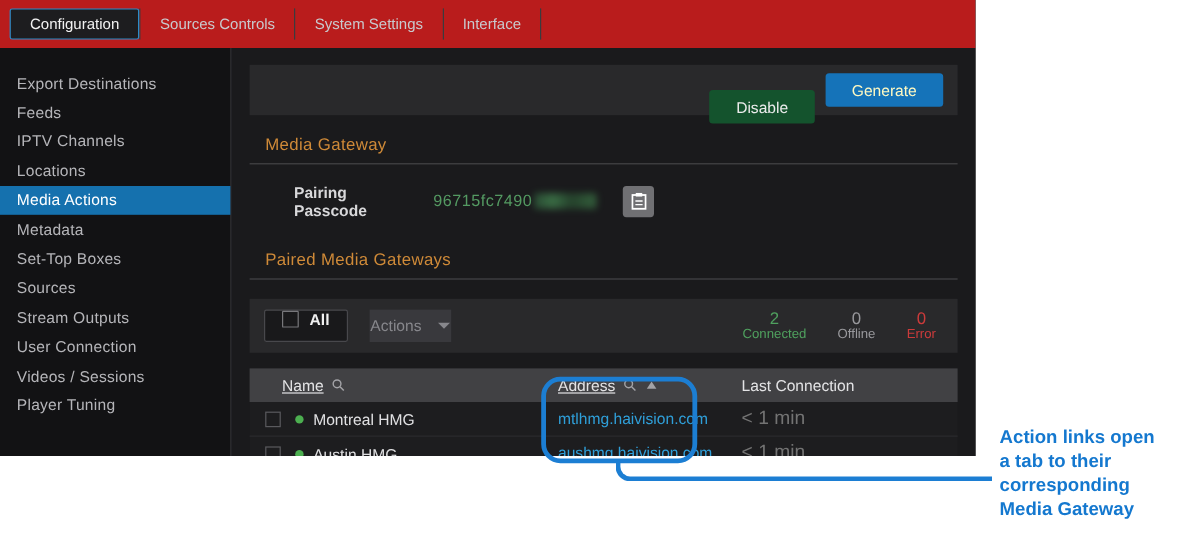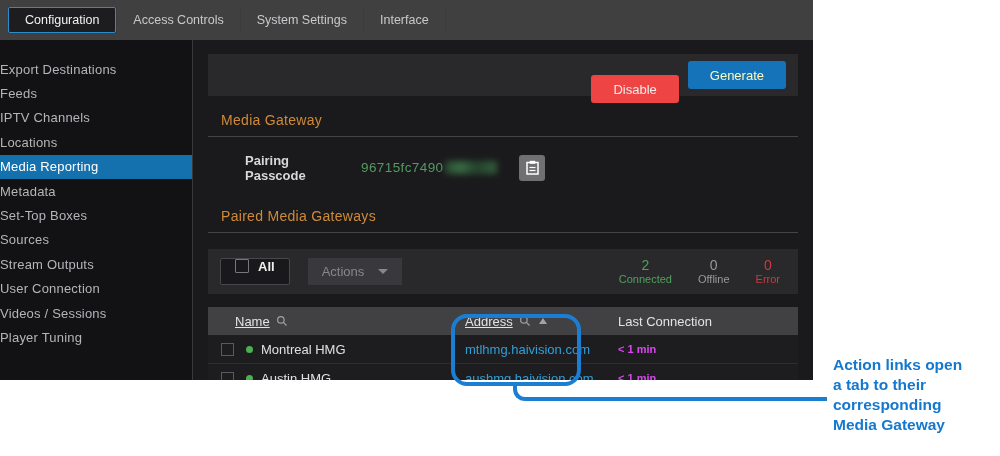--- a/index.html
+++ b/index.html
@@ -3,104 +3,104 @@
 <meta charset="utf-8">
 <style>
   * { margin:0; padding:0; box-sizing:border-box; }
   html,body { width:1000px; height:456px; background:#ffffff; font-family:"Liberation Sans", sans-serif; overflow:hidden; }
   .canvas { position:relative; width:1000px; height:456px; background:#ffffff; }
 
   
   .app { position:absolute; left:0; top:0; width:813px; height:380px; background:#1a1a1c; overflow:hidden; }
 
   
-  .nav { position:absolute; left:0; top:0; width:813px; height:40px; background:#404040; display:flex; align-items:center; padding-left:8px; }
+  .nav { position:absolute; left:0; top:0; width:813px; height:40px; background:#b91c1c; display:flex; align-items:center; padding-left:8px; }
   .nav-tab { position:relative; height:26px; display:flex; align-items:center; padding:0 16px; color:#c9c9cd; font-size:12.5px; cursor:default; }
   .nav-tab.active { border:1px solid #2b8cc9; border-radius:2px; background:#1d1d1f; color:#f2f2f2; }
   .nav-sep { width:1px; height:26px; background:#3b3b3e; }
 
   
   .sidebar { position:absolute; left:0; top:40px; width:193px; height:340px; background:#121214; border-right:1px solid #39393c; padding-top:17px; }
-  .side-item { height:24.4px; display:flex; align-items:center; color:#b5b5b9; font-size:13px; letter-spacing:.2px; cursor:default; }
+  .side-item { height:24.4px; display:flex; align-items:center; padding-left:14px; color:#b5b5b9; font-size:13px; letter-spacing:.2px; cursor:default; }
   .side-item.selected { background:#1571ae; color:#ffffff; }
 
   
   .content { position:absolute; left:193px; top:40px; width:620px; height:340px; background:#1a1a1c; padding:0 15px; }
 
   .band { background:#29292b; }
   .band-top { margin-top:14px; height:42px; display:flex; align-items:center; justify-content:flex-end; padding-right:12px; gap:9px; }
   .btn { height:28px; border:none; border-radius:3px; font-size:13px; padding:0 22px; font-family:"Liberation Sans", sans-serif; cursor:pointer; }
-  .btn-gray { background:#ef4444; color:#ececec;margin-top:28px; }
+  .btn-gray { background:#14532d; color:#ececec;margin-top:28px; }
   .btn-blue { background:#1573b9; color:#fef9c3; }
 
   .section-hdr { margin-top:9px; padding:7px 0 8px 13px; color:#cf8a38; font-size:14px; letter-spacing:.3px; border-bottom:1px solid #454548; }
 
   .pair-row { margin-top:17px; height:27px; display:flex; align-items:center; }
   .pair-label { margin-left:37px; width:102px; color:#d8d8da; font-size:13px; font-weight:bold; }
   .pair-value { margin-left:14px; color:#549a62; font-size:13.5px; letter-spacing:.4px; }
   .pair-blur { display:inline-block; width:52px; height:13px; margin-left:2px; border-radius:2px;
                background:linear-gradient(90deg,#2c5237,#3f7a4b 30%,#27492f 60%,#386a41); filter:blur(3px); opacity:.85; }
   .copy-btn { margin-left:22px; width:26px; height:26px; background:#707073; border:none; border-radius:3px; display:flex; align-items:center; justify-content:center; cursor:pointer; }
 
   .hdr2 { margin-top:20px; }
 
   .band-list { margin-top:16px; height:45px; display:flex; align-items:center; padding:0 12px; }
   .all-btn { height:27px; border:1px solid #48484c; background:#19191b; border-radius:2px; display:flex; align-items:flex-start; padding:0 14px; gap:9px; cursor:pointer; }
   .cbx { width:14px; height:14px; border:1px solid #77777b; background:transparent; border-radius:1px; }
   .all-label { color:#f0f0f0; font-size:13px; font-weight:bold; }
-  .actions-btn { margin-left:18px; height:27px; background:#39393d; border:none; border-radius:0; color:#87878c; font-size:13px; display:flex; align-items:center; padding:0 14px; gap:14px; cursor:default; }
+  .actions-btn { margin-left:18px; height:27px; background:#39393d; border:none; border-radius:0; color:#87878c; font-size:13px; display:flex; align-items:center; padding:0 1px; gap:14px; cursor:default; }
   .caret-down { width:0; height:0; border-left:5px solid transparent; border-right:5px solid transparent; border-top:5px solid #87878c; }
   .counts { margin-left:auto; display:flex; gap:26px; padding-right:6px; }
   .count { text-align:center; }
   .count .v { font-size:14px; line-height:16px; }
   .count .l { font-size:11px; line-height:13px; }
   .c-green { color:#4fa05e; } .c-gray { color:#98989c; } .c-red { color:#cc3b3b; }
 
   .table { margin-top:13px; }
   .thead { height:28px; background:#414144; display:grid; grid-template-columns:27px 230px 153px 1fr; align-items:center; color:#e3e3e5; font-size:13px; }
   .th { display:flex; align-items:center; gap:6px; }
   .th .lbl { text-decoration:underline; cursor:pointer; }
   .sort-up { width:0; height:0; border-left:4.5px solid transparent; border-right:4.5px solid transparent; border-bottom:6px solid #a2a2a6; margin-left:2px; }
   .trow { height:29px; background:#1d1d1f; display:grid; grid-template-columns:38px 219px 153px 1fr; align-items:center; border-bottom:1px solid #2e2e31; }
   .trow:last-child { border-bottom:1px solid #58585b; }
   .cell-check { padding-left:13px; }
   .row-cbx { width:13px; height:13px; border:1px solid #5a5a5e; background:transparent; display:block; cursor:pointer; }
   .cell-name { display:flex; align-items:center; gap:8px; color:#e0e0e2; font-size:13px; }
   .dot { width:7px; height:7px; border-radius:50%; background:#4caf50; }
   .cell-addr a { color:#2f9fd9; font-size:13px; text-decoration:none; cursor:pointer; }
-  .cell-last { color:#d946ef; font-size:11px;font-weight:bold; }
+  .cell-last { color:#737373; font-size:16px; }
 
   
   .ann-rect { position:absolute; left:451px; top:314px; width:130px; height:72px; border:4px solid #1c7ed3; border-radius:16px; pointer-events:none; }
   .ann-line { position:absolute; left:513px; top:385px; width:314px; height:16px; border-left:4px solid #1c7ed3; border-bottom:4px solid #1c7ed3; border-bottom-left-radius:12px; pointer-events:none; }
   .ann-text { position:absolute; left:833px; top:355px; width:165px; color:#1478cf; font-size:15.5px; line-height:20px; font-weight:bold; }
 </style>
 </head>
 <body>
 
 <div class="canvas">
   <div class="app">
 
     <div class="nav">
       <div class="nav-tab active">Configuration</div>
       <div class="nav-sep"></div>
-      <div class="nav-tab">Access Controls</div>
+      <div class="nav-tab">Sources Controls</div>
       <div class="nav-sep"></div>
       <div class="nav-tab">System Settings</div>
       <div class="nav-sep"></div>
       <div class="nav-tab">Interface</div>
       <div class="nav-sep"></div>
     </div>
 
     <div class="sidebar">
       <div class="side-item">Export Destinations</div>
       <div class="side-item">Feeds</div>
       <div class="side-item">IPTV Channels</div>
       <div class="side-item">Locations</div>
-      <div class="side-item selected">Media Reporting</div>
+      <div class="side-item selected">Media Actions</div>
       <div class="side-item">Metadata</div>
       <div class="side-item">Set-Top Boxes</div>
       <div class="side-item">Sources</div>
       <div class="side-item">Stream Outputs</div>
       <div class="side-item">User Connection</div>
       <div class="side-item">Videos / Sessions</div>
       <div class="side-item">Player Tuning</div>
     </div>
 
     <div class="content">

